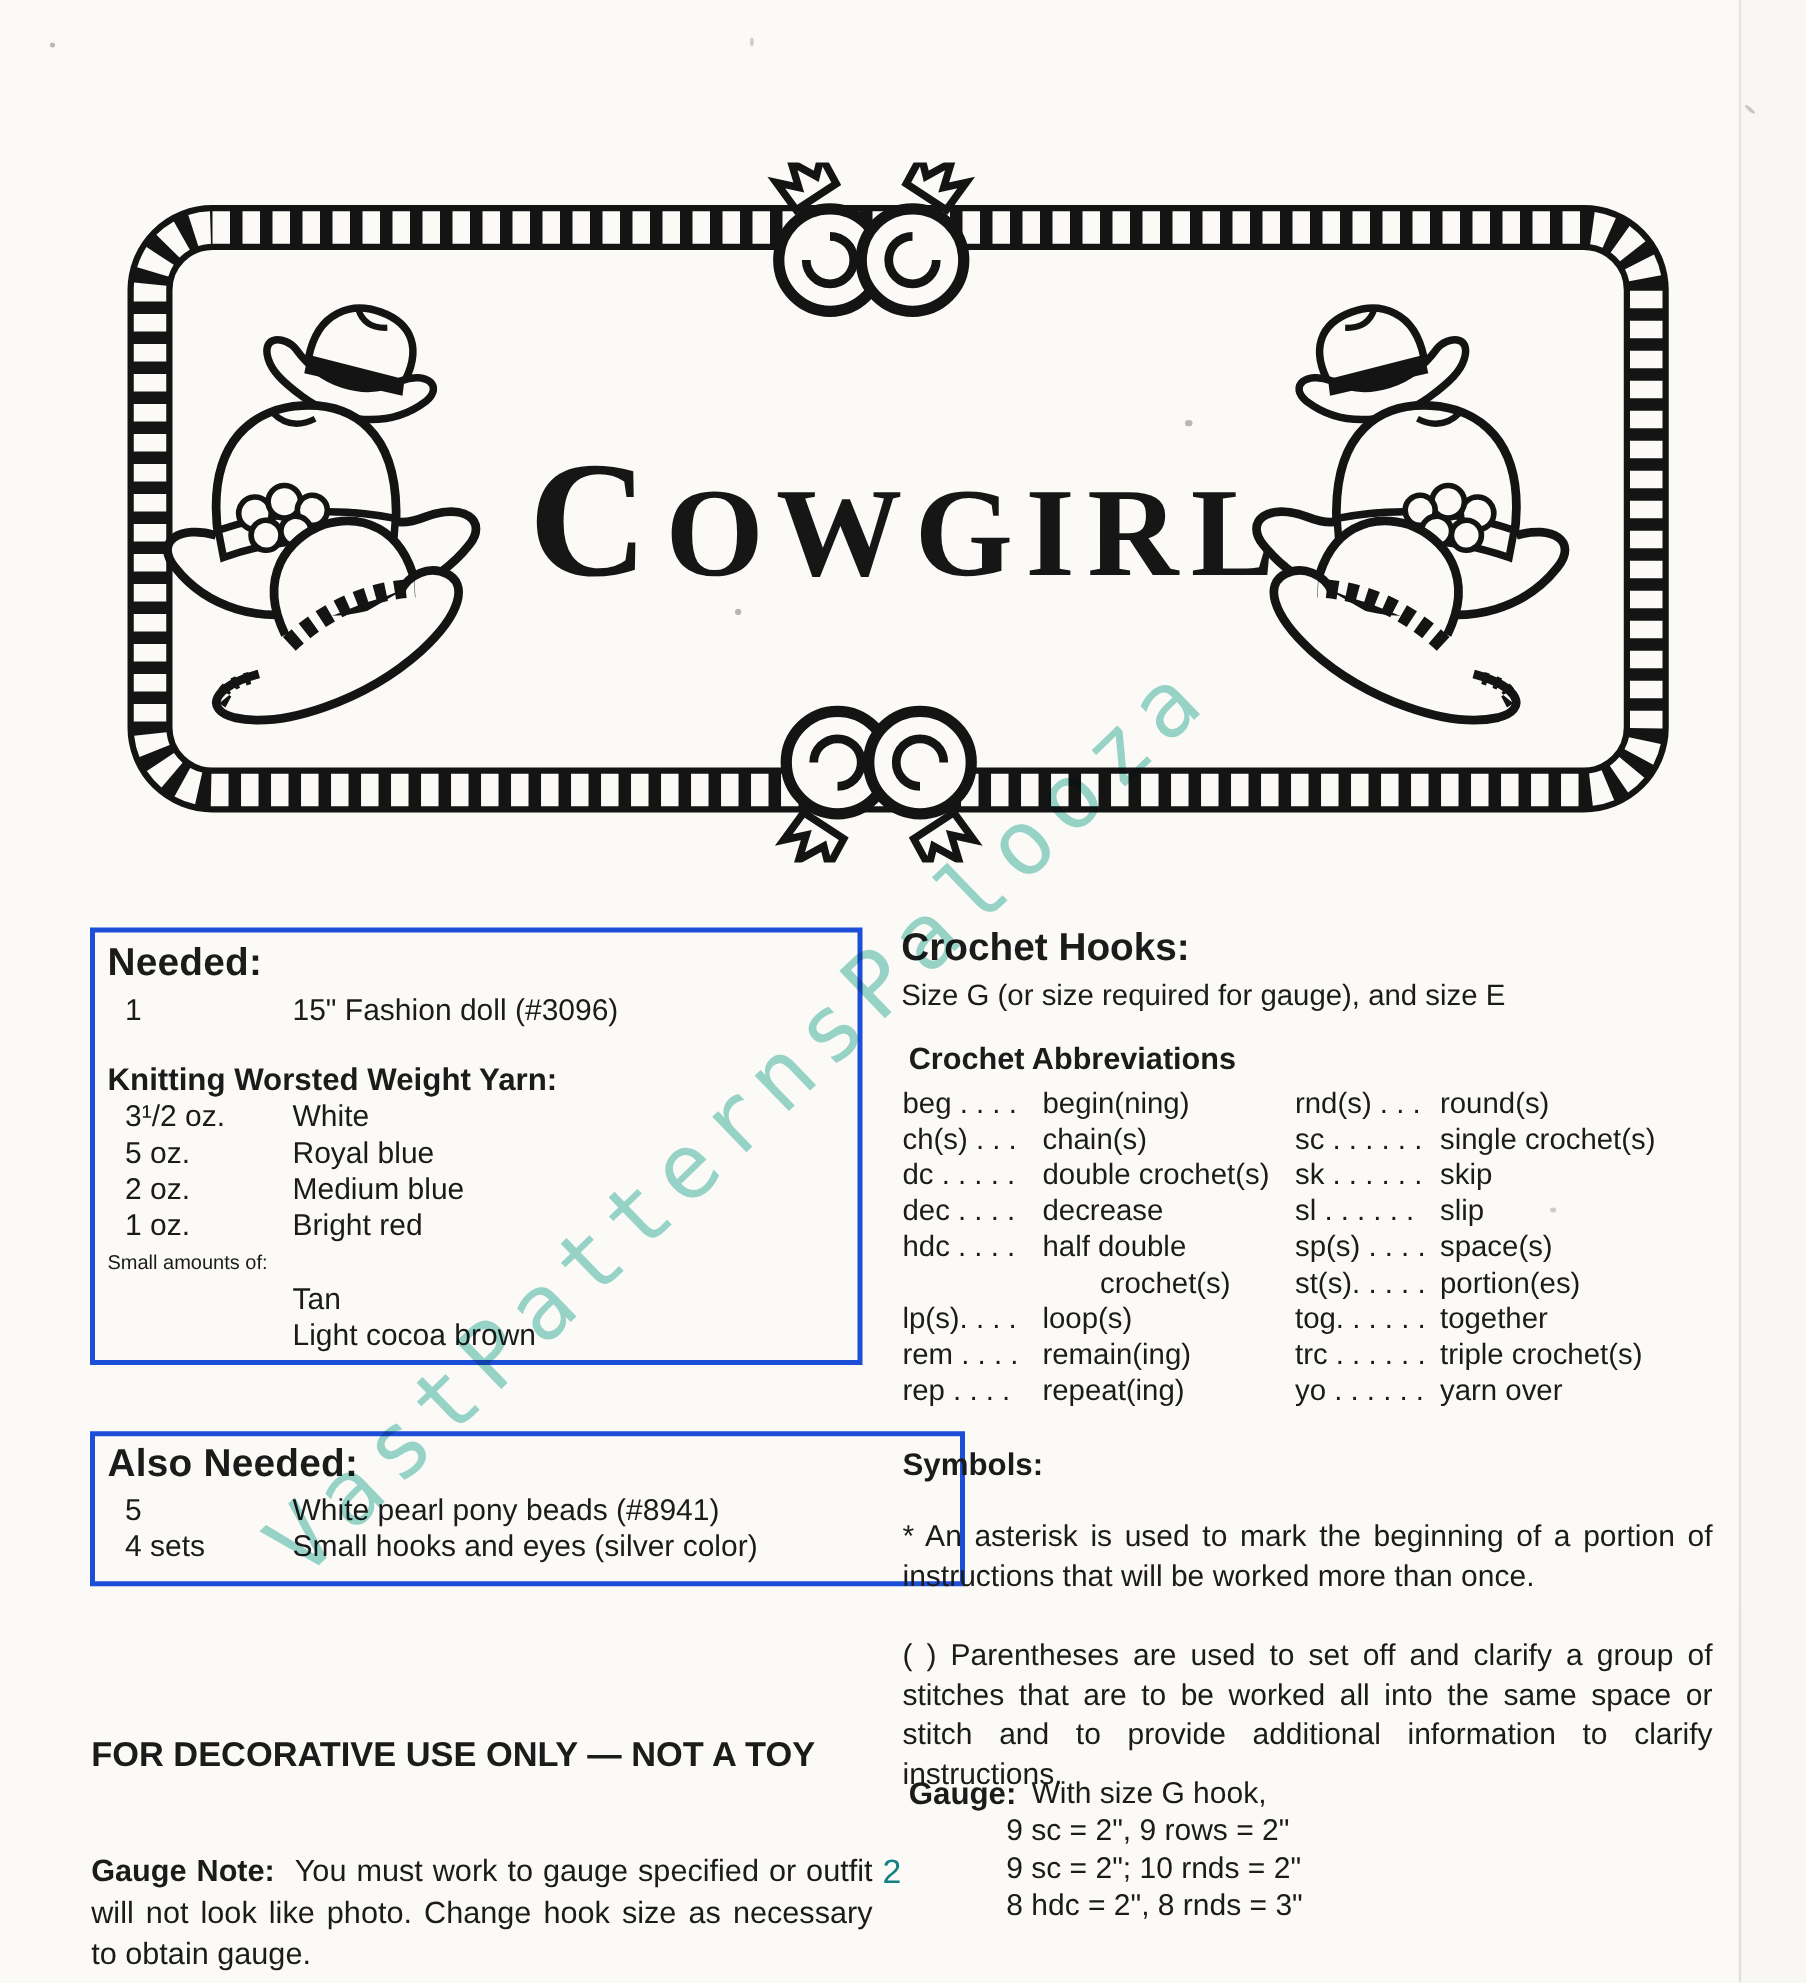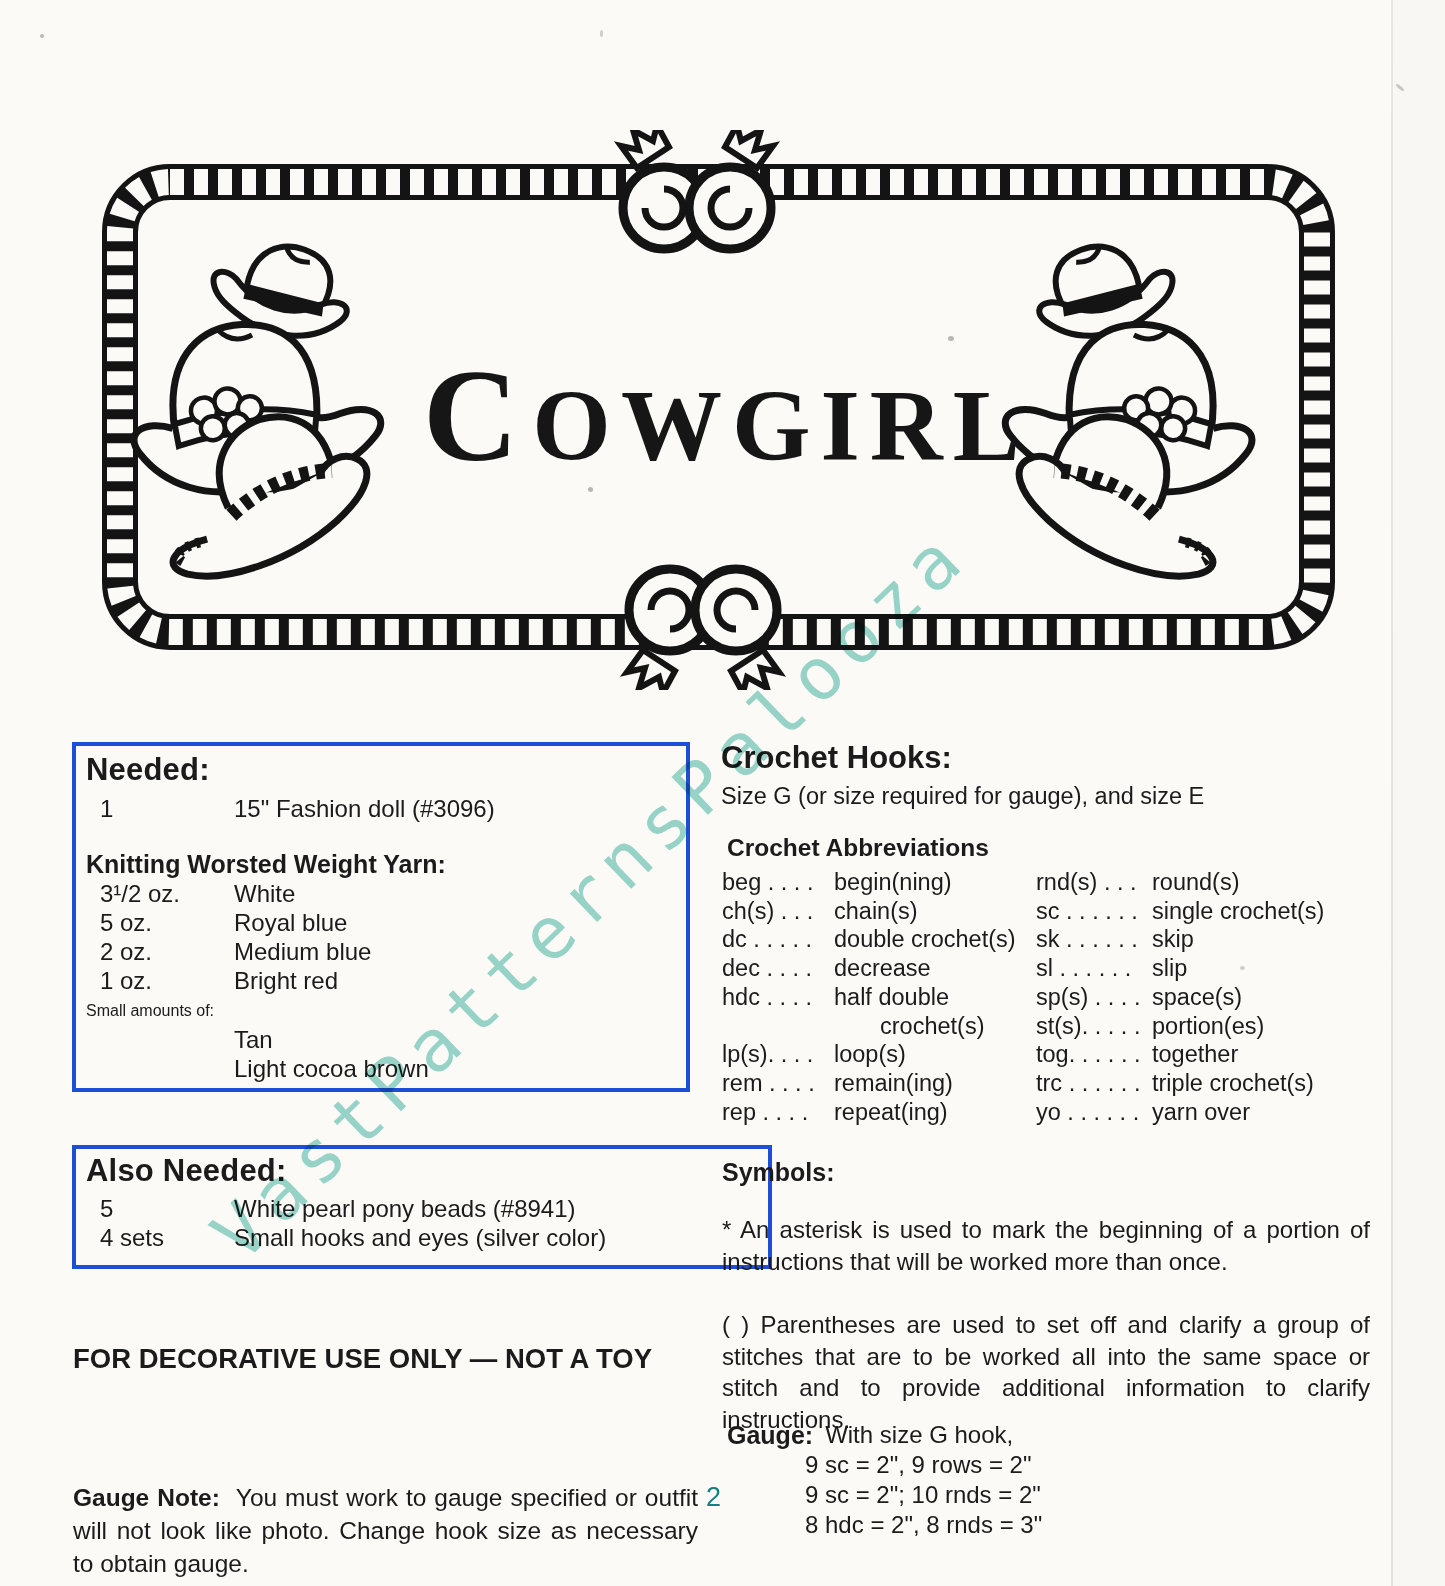--- a/index.html
+++ b/index.html
@@ -79,21 +79,21 @@
   .doll-list{margin-top:6px;}
   .small-label{font-size:16px;line-height:29px;margin-top:1px;}
   .small-item{font-size:24px;line-height:29px;padding-left:148px;}
   .also-list{margin-top:5px;}
 
   
   .warn{
     position:absolute;left:73px;width:640px;
     font-size:27.5px;font-weight:bold;line-height:39px;
   }
-  .warn{top:1339px;}
+  .warn{top:1384px;}
   .gauge-note{
     position:absolute;left:73px;top:1456px;width:625px;
     font-size:24.5px;line-height:33px;
     text-align:justify;
   }
   .gauge-note b{font-weight:bold;}
 
   
   .rc-hooks-head{position:absolute;left:721px;top:740px;font-size:31px;font-weight:bold;margin:0;}
   .rc-hooks-text{position:absolute;left:721px;top:783px;font-size:23.5px;}

